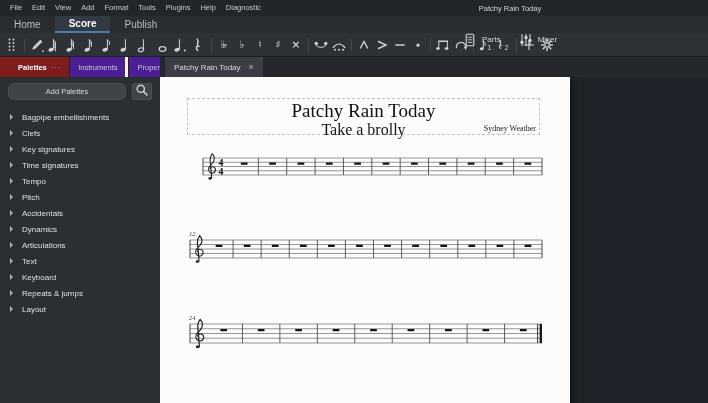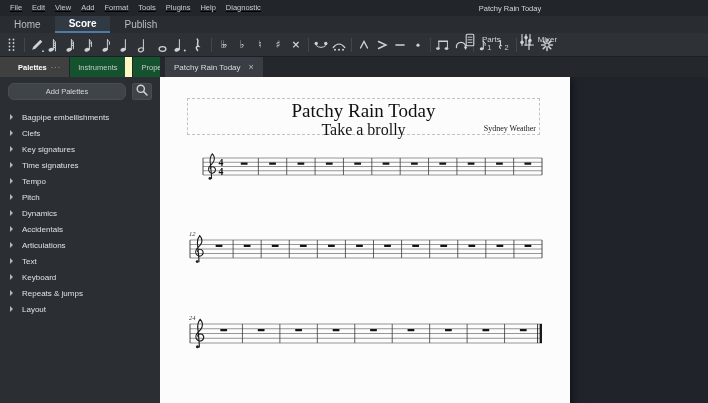--- a/index.html
+++ b/index.html
@@ -1,21 +1,21 @@
 <!DOCTYPE html>
 <html><head>
 <meta charset="utf-8">
 <style>
   * { margin:0; padding:0; box-sizing:border-box; }
   html,body { width:708px; height:403px; overflow:hidden; }
   body { font-family:"Liberation Sans",sans-serif; background:#20242a; position:relative; }
   .app { position:absolute; inset:0; width:708px; height:403px; }
 
   
-  .titlebar { height:16px; background:#22262b; display:flex; align-items:center; position:relative;text-decoration:underline; }
+  .titlebar { height:16px; background:#22262b; display:flex; align-items:center; position:relative; }
   .menus { display:flex; padding-left:5px; }
   .menu-item { color:#c6cace; font-size:7.5px; padding:0 5px; line-height:16px; cursor:default; }
   .window-title { position:absolute; left:430px; width:160px; text-align:center; color:#d2d5d8; font-size:7.5px; }
 
   
   .tabbar { height:17px; background:#292d32; display:flex; position:relative; }
   .main-tab { color:#b9bdc1; font-size:10px; padding:0 14px; display:flex; align-items:center; }
   .main-tab.active { background:#313943; color:#ffffff; font-weight:bold; border-bottom:2px solid #4e7ca6; }
   .right-controls { position:absolute; left:462px; top:15px; height:17px; display:flex; align-items:center; gap:17px; }
   .ctrl { display:flex; align-items:center; gap:4px; color:#d2d5d8; font-size:8px; }
@@ -28,22 +28,22 @@
   .tb-sep { width:1px; height:14px; background:#43474c; margin:0 3px; flex:0 0 auto; }
   .glyph { font-family:"DejaVu Sans",sans-serif; font-size:10.5px; line-height:1; }
   .glyph.tight { letter-spacing:-3px; padding-right:3px; }
   .glyph.bold { font-weight:bold; }
 
   
   .workspace { display:flex; height:346px; }
   .left-panel { width:160px; background:#2b2f34; display:flex; flex-direction:column; flex:0 0 auto; }
   .panel-tabs { height:20px; background:#24272b; display:flex; font-size:7.5px; color:#c6cace; }
   .panel-tab { padding:0 8px; display:flex; align-items:center; gap:4px; }
-  .panel-tab.active { background:#404040; color:#fff; font-weight:bold;padding-left:18px; }
-  .panel-tab.inactive { background:#14532d; border-left:1px solid #202327; border-right:7px solid #fef9c3; }
+  .panel-tab.active { background:#7f1d1d; color:#fff; font-weight:bold;padding-left:18px; }
+  .panel-tab.inactive { background:#4c1d95; border-left:1px solid #202327; border-right:3px solid #fef9c3; }
   .more-dots { color:#9da1a5; font-weight:normal; letter-spacing:1px; }
   .add-row { display:flex; gap:6px; padding:6px 8px 5px 8px; }
   .add-btn { flex:1; height:17px; background:#3f4449; border:1px solid #4a4e53; border-radius:6px; color:#d5d8db; font-size:7.5px; font-family:inherit; }
   .search-btn { width:20px; height:17px; background:#3f4449; border:1px solid #4a4e53; border-radius:2px; color:#cfd3d6; display:flex; align-items:center; justify-content:center; }
   .palette-list { flex:1; padding-top:4px; overflow:hidden; }
   .palette-row { height:16px; display:flex; align-items:center; gap:9px; padding-left:10px; color:#dde0e3; font-size:8px; }
   .tri { width:0; height:0; border-left:3.5px solid #b2b6ba; border-top:3px solid transparent; border-bottom:3px solid transparent; flex:0 0 auto; }
 
   
   .score-area { flex:1; display:flex; flex-direction:column; min-width:0; }
@@ -344,25 +344,25 @@
           <div class="palette-row">
             <span class="tri"></span>
             <span>Tempo</span>
           </div>
           <div class="palette-row">
             <span class="tri"></span>
             <span>Pitch</span>
           </div>
           <div class="palette-row">
             <span class="tri"></span>
+            <span>Accidentals</span>
+          </div>
+          <div class="palette-row">
+            <span class="tri"></span>
             <span>Dynamics</span>
-          </div>
-          <div class="palette-row">
-            <span class="tri"></span>
-            <span>Accidentals</span>
           </div>
           <div class="palette-row">
             <span class="tri"></span>
             <span>Articulations</span>
           </div>
           <div class="palette-row">
             <span class="tri"></span>
             <span>Text</span>
           </div>
           <div class="palette-row">

